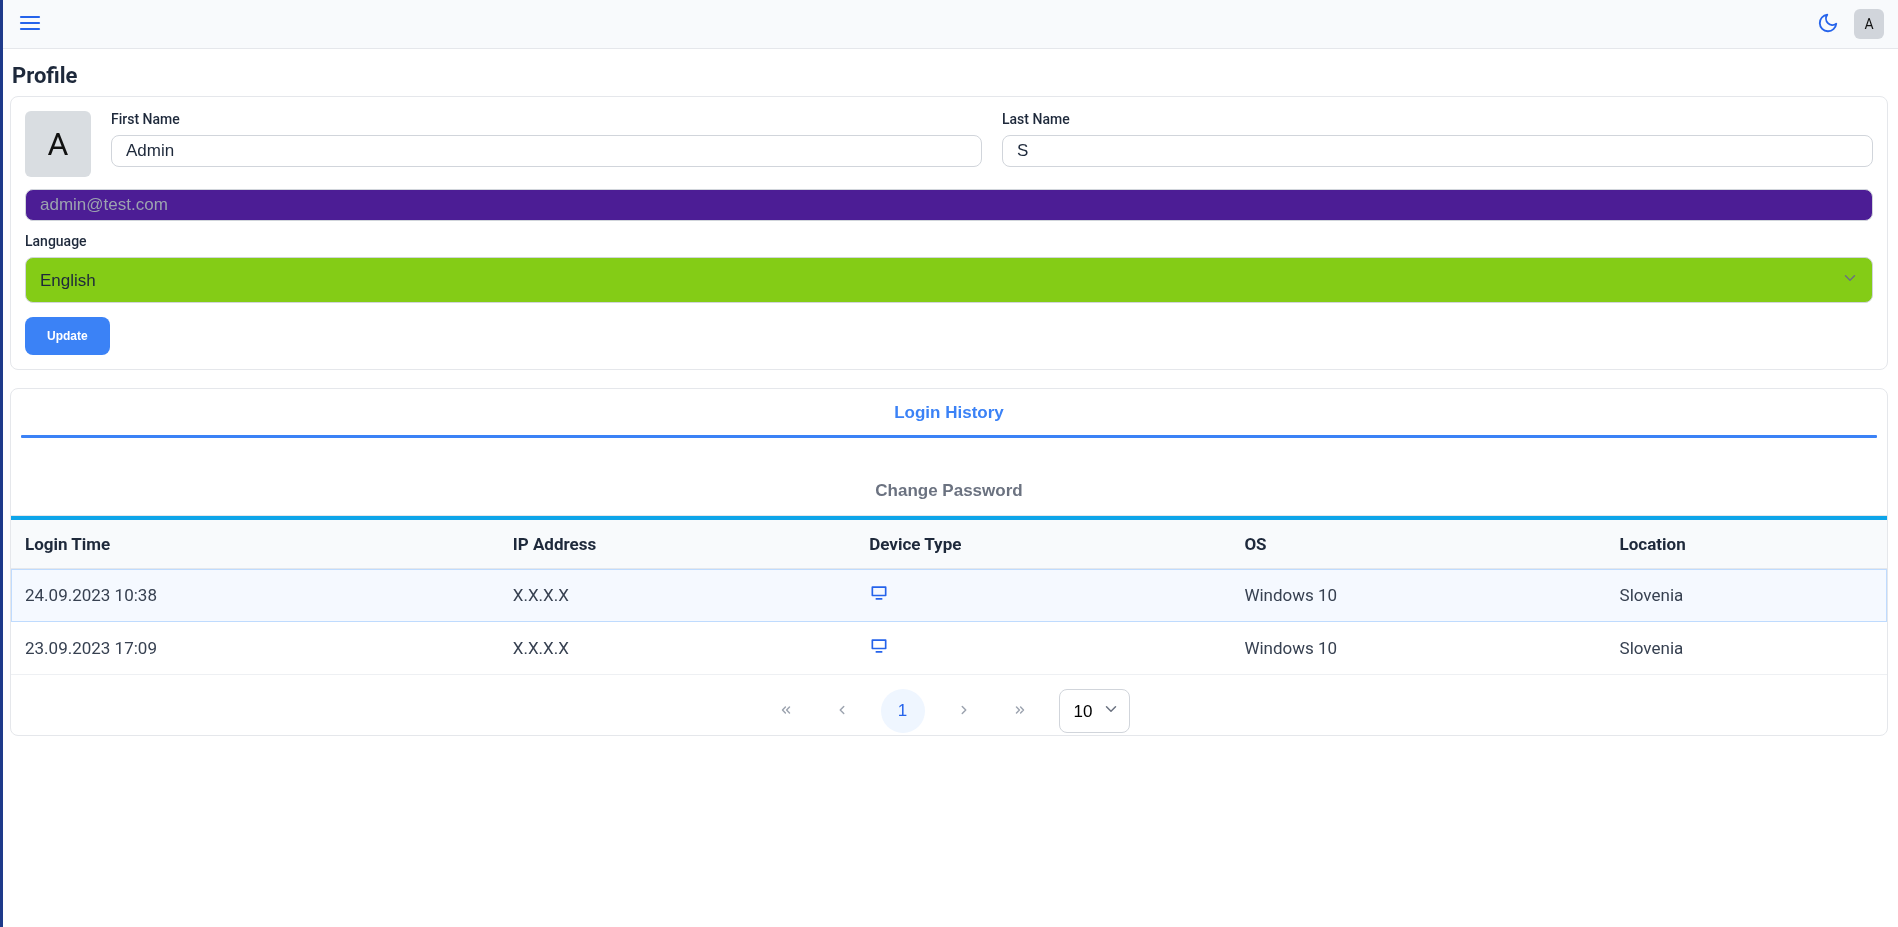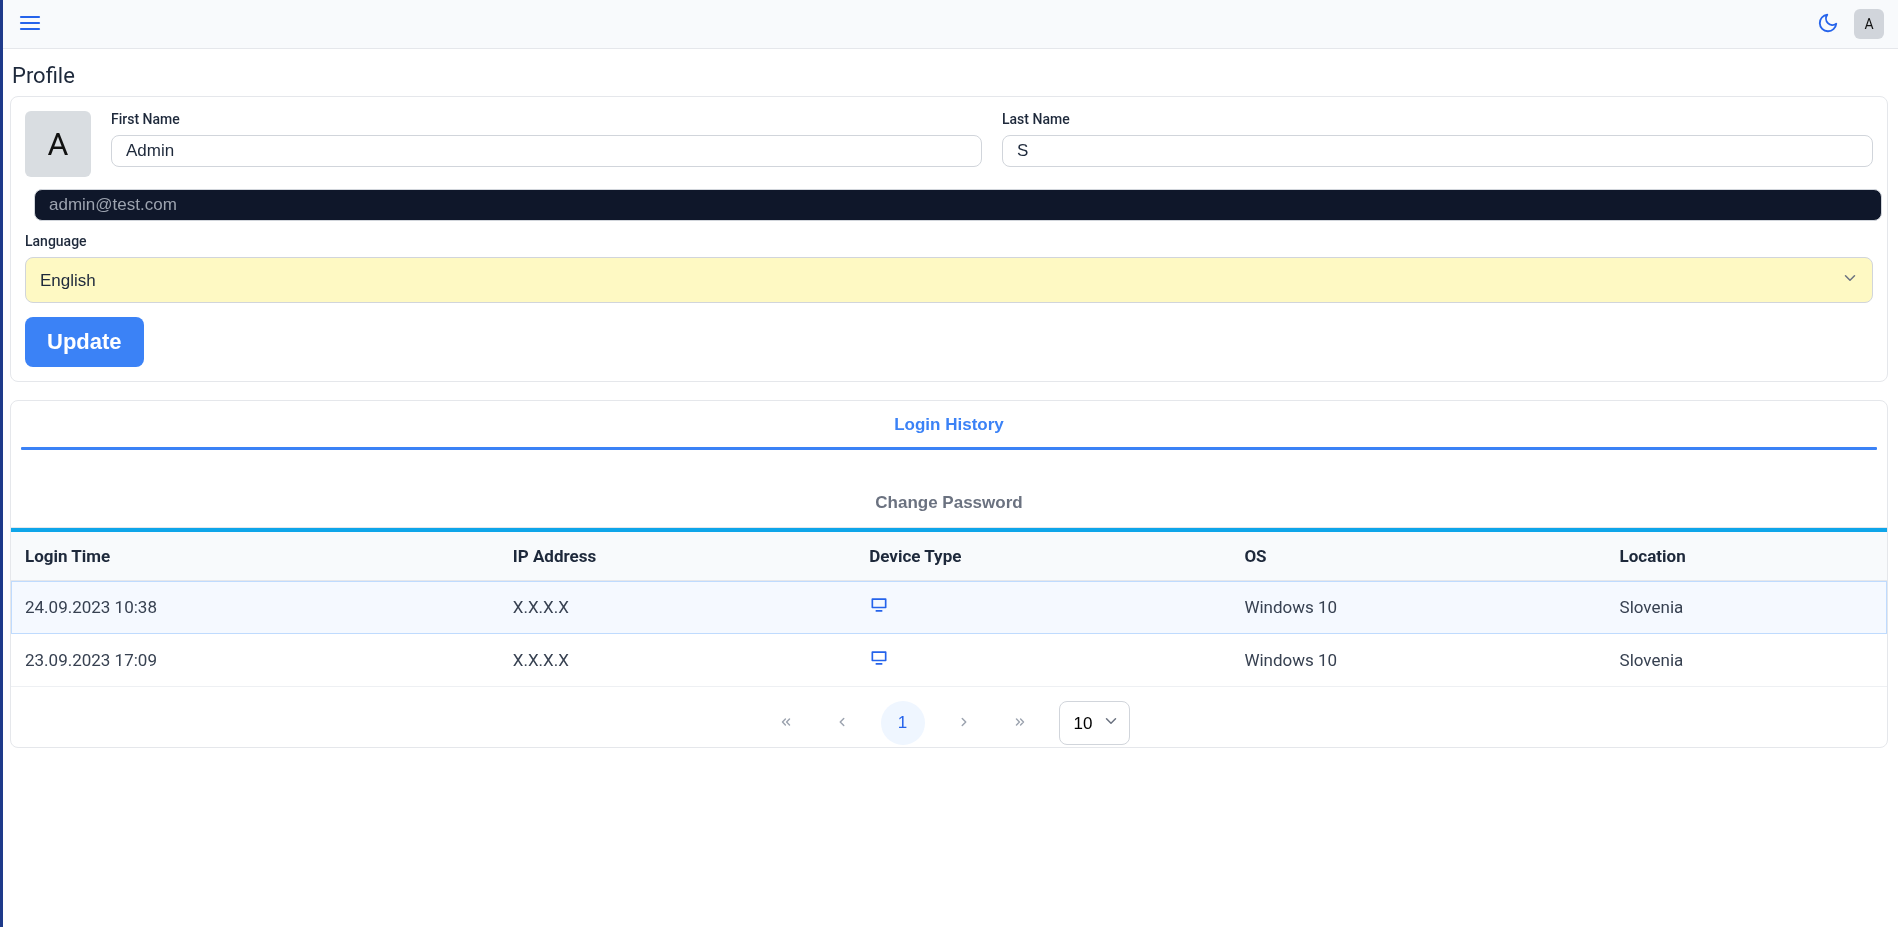--- a/index.html
+++ b/index.html
@@ -8,41 +8,41 @@
     .topbar { display: flex; align-items: center; justify-content: space-between; padding: 8px 14px; background: #f8fafc; border-bottom: 1px solid #e5e7eb; }
     .topbar-left { display: flex; align-items: center; }
     .topbar-right { display: flex; align-items: center; gap: 10px; }
     .menu-btn { width: 32px; height: 32px; display: flex; align-items: center; justify-content: center; cursor: pointer; color: #2563eb; background: transparent; border: none; }
     .menu-btn svg { width: 24px; height: 24px; }
     .theme-btn { width: 32px; height: 32px; display: flex; align-items: center; justify-content: center; cursor: pointer; color: #2563eb; background: transparent; border: none; }
     .theme-btn svg { width: 22px; height: 22px; }
     .avatar-sm { width: 30px; height: 30px; background: #d1d5db; border-radius: 6px; display: flex; align-items: center; justify-content: center; font-size: 14px; color: #111; cursor: pointer; }
     
     .page { padding: 8px 10px 16px; }
-    .page-title { font-size: 22px; font-weight: 400; margin: 6px 0 8px 2px; }
+    .page-title { font-size: 22px; font-weight: 700; margin: 6px 0 8px 2px; }
     
     .card { border: 1px solid #e5e7eb; border-radius: 8px; padding: 14px; background: #fff; margin-bottom: 18px; }
     
     .form-row { display: flex; gap: 20px; }
     .avatar-lg { width: 66px; height: 66px; background: #d9dde1; border-radius: 6px; display: flex; align-items: center; justify-content: center; font-size: 32px; color: #111; font-weight: 400; }
     .field { display: flex; flex-direction: column; gap: 8px; }
     .field-label { font-size: 14px; font-weight: 500; color: #1e293b; }
     .text-input { height: 32px; padding: 0 14px; border: 1px solid #d1d5db; border-radius: 8px; font-size: 17px; color: #1e293b; background: #fff; width: 100%; }
-    .text-input:disabled { background: #0f172a; color: #9ca3af; margin-left: 9px; }
+    .text-input:disabled { background: #4c1d95; color: #9ca3af; }
     .select-wrap { position: relative; }
-    .select-input { height: 46px; padding: 0 14px; border: 1px solid #d1d5db; border-radius: 8px; font-size: 17px; color: #1e293b; background: #fef9c3; width: 100%; appearance: none; cursor: pointer; }
+    .select-input { height: 46px; padding: 0 14px; border: 1px solid #d1d5db; border-radius: 8px; font-size: 17px; color: #1e293b; background: #84cc16; width: 100%; appearance: none; cursor: pointer; }
     .select-chevron { position: absolute; right: 14px; top: 50%; transform: translateY(-50%); pointer-events: none; color: #6b7280; }
     .select-chevron svg { width: 18px; height: 18px; }
     
     .top-fields { flex: 1; display: flex; gap: 20px; }
     .top-fields .field { flex: 1; }
     
     .full-field { margin-top: 12px; }
     
-    .btn-primary { margin-top: 14px; background: #3b82f6; color: #fff; border: none; border-radius: 8px; padding: 12px 22px; font-size: 22px; font-weight: 600; cursor: pointer; }
+    .btn-primary { margin-top: 14px; background: #3b82f6; color: #fff; border: none; border-radius: 8px; padding: 12px 22px; font-size: 12px; font-weight: 600; cursor: pointer; }
     
     .tabs { display: flex; gap: 30px; border-bottom: 1px solid #e5e7eb; padding: 0 10px; flex-direction: column; }
     .tab { padding: 14px 8px; font-size: 17px; font-weight: 700; color: #6b7280; cursor: pointer; border: none; background: transparent; position: relative; }
     .tab.active { color: #3b82f6; }
     .tab.active::after { content: ""; position: absolute; left: 0; right: 0; bottom: -1px; height: 3px; background: #3b82f6; border-radius: 1px; }
     
     .table { width: 100%; border-collapse: collapse; }
     .table thead th { text-align: left; font-size: 17px; font-weight: 700; padding: 14px 14px; background: #f8fafc; border-bottom: 1px solid #e5e7eb; border-top: 4px solid #0ea5e9; }
     .table tbody td { padding: 14px 14px; font-size: 17px; border-bottom: 1px solid #eef0f3; color: #374151; margin-top: 38px; }
     .table tbody tr.selected td { background: #f5f9ff; }

